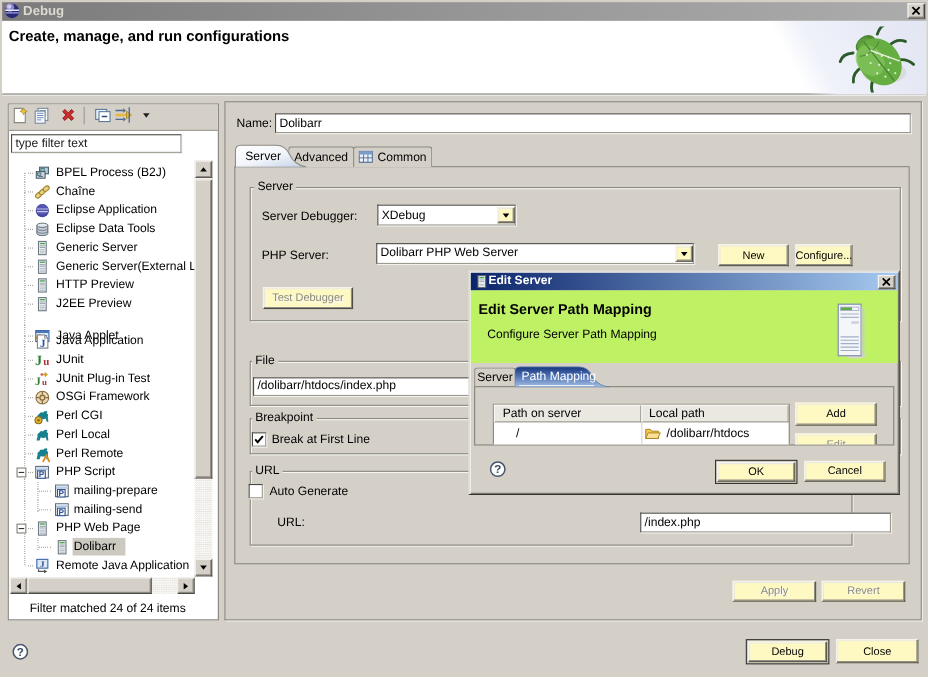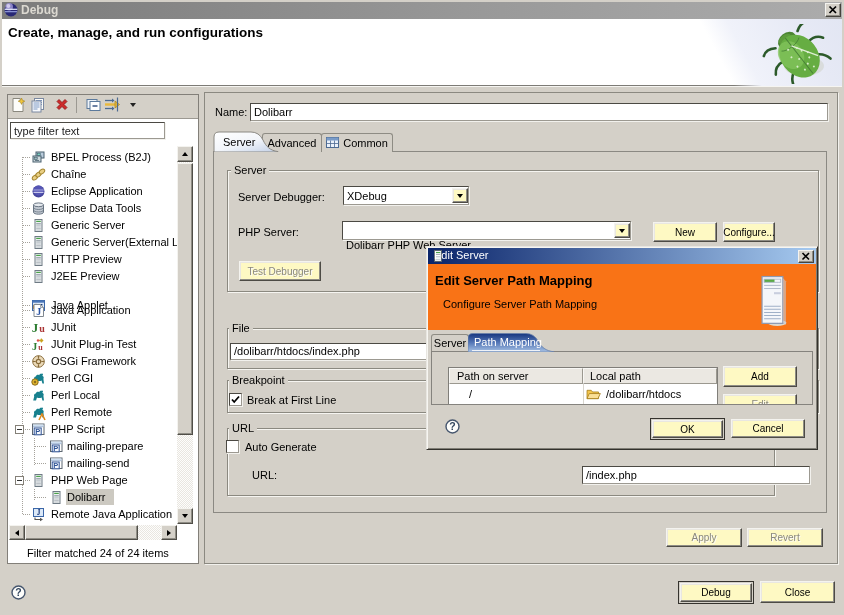--- a/index.html
+++ b/index.html
@@ -429,21 +429,21 @@
     <span class="glabel" style="left:3px">Server</span>
     <span class="abs" style="left:10px;top:20px">Server Debugger:</span>
     <div class="field" style="left:115px;top:15px;width:126px;height:19px">
         <span style="top:3px">XDebug</span>
       <div class="btn" style="left:108px;top:1px;width:16px;height:15px">
           <div class="arrow-d"></div>
         </div>
     </div>
     <span class="abs" style="left:10px;top:55px">PHP Server:</span>
     <div class="field" style="left:114px;top:50px;width:289px;height:19px">
-        <span style="top:17px">Dolibarr PHP Web Server</span>
+        <span style="top:2px">Dolibarr PHP Web Server</span>
       <div class="btn" style="left:271px;top:1px;width:16px;height:15px">
           <div class="arrow-d"></div>
         </div>
     </div>
     <div class="btn" style="left:425px;top:51px;width:64px;height:20px">New</div>
     <div class="btn" style="left:495px;top:51px;width:52px;height:20px">Configure...</div>
     <div class="btn dis" style="left:11px;top:90px;width:82px;height:20px">Test Debugger</div>
   </div>
 
   <div class="group" style="left:22px;top:235px;width:592px;height:41px">
@@ -484,28 +484,28 @@
   <div class="btn" style="position:static;width:100%;height:100%">Debug</div>
 </div>
 <div class="btn" style="left:760px;top:581px;width:75px;height:22px">Close</div>
 <div class="abs" style="left:426px;top:246px;width:392px;height:204px;background:#d4d0c8;border:1px solid;border-color:#e8e6e1 #33312c #33312c #e8e6e1;box-shadow:inset 1px 1px 0 #f6f5f1,inset -1px -1px 0 #807e76">
   <div class="abs" style="left:1px;top:1px;width:388px;height:16px;background:linear-gradient(90deg,#0a246a,#a6caf0)">
     <svg class="abs" style="left:4px;top:2px" width="12" height="12" viewBox="0 0 12 12">
       <rect x="2.5" y=".5" width="7" height="11" fill="#e8ecef" stroke="#5a646e"></rect>
       <rect x="3.8" y="1.8" width="4.4" height="1.2" fill="#4aa34a"></rect>
       <path d="M3.8 4.5h4.4 M3.8 6h4.4 M3.8 9h4.4" stroke="#98a2aa" stroke-width=".8"></path>
     </svg>
-    <span class="abs" style="left:6px;top:1px;font-size:11px;font-weight:normal;color:#fff">Edit Server</span>
+    <span class="abs" style="left:16px;top:1px;font-size:11px;font-weight:bold;color:#fff">Edit Server</span>
     <div class="abs" style="left:370px;top:2px;width:16px;height:13px;background:#d4d0c8;border:1px solid;border-color:#f4f3ef #45433d #45433d #f4f3ef;box-shadow:inset -1px -1px 0 #8f8d85">
       <svg width="14" height="11" viewBox="0 0 14 11">
           <path d="M3.5 2 L10 8.5 M10 2 L3.5 8.5" stroke="#000" stroke-width="1.6"></path>
         </svg>
     </div>
   </div>
-  <div class="abs" style="left:1px;top:17px;width:388px;height:66px;background:#f97316">
+  <div class="abs" style="left:1px;top:17px;width:388px;height:66px;background:#bef264">
     <span class="abs" style="left:7px;top:9px;font-size:13px;font-weight:bold">Edit Server Path Mapping</span>
     <span class="abs" style="left:15px;top:34px">Configure Server Path Mapping</span>
     <svg class="abs" style="left:332px;top:11px" width="28" height="52" viewBox="0 0 26 50">
         <use href="#i-tower"></use>
       </svg>
   </div>
 
   <div class="abs" style="left:4px;top:104px;width:382px;height:54px;border:1px solid #85837e;overflow:hidden;background:#d4d0c8">
 
     <div class="abs" style="left:16px;top:15px;width:270px;height:44px;background:#fff;border:1px solid #807e79">

